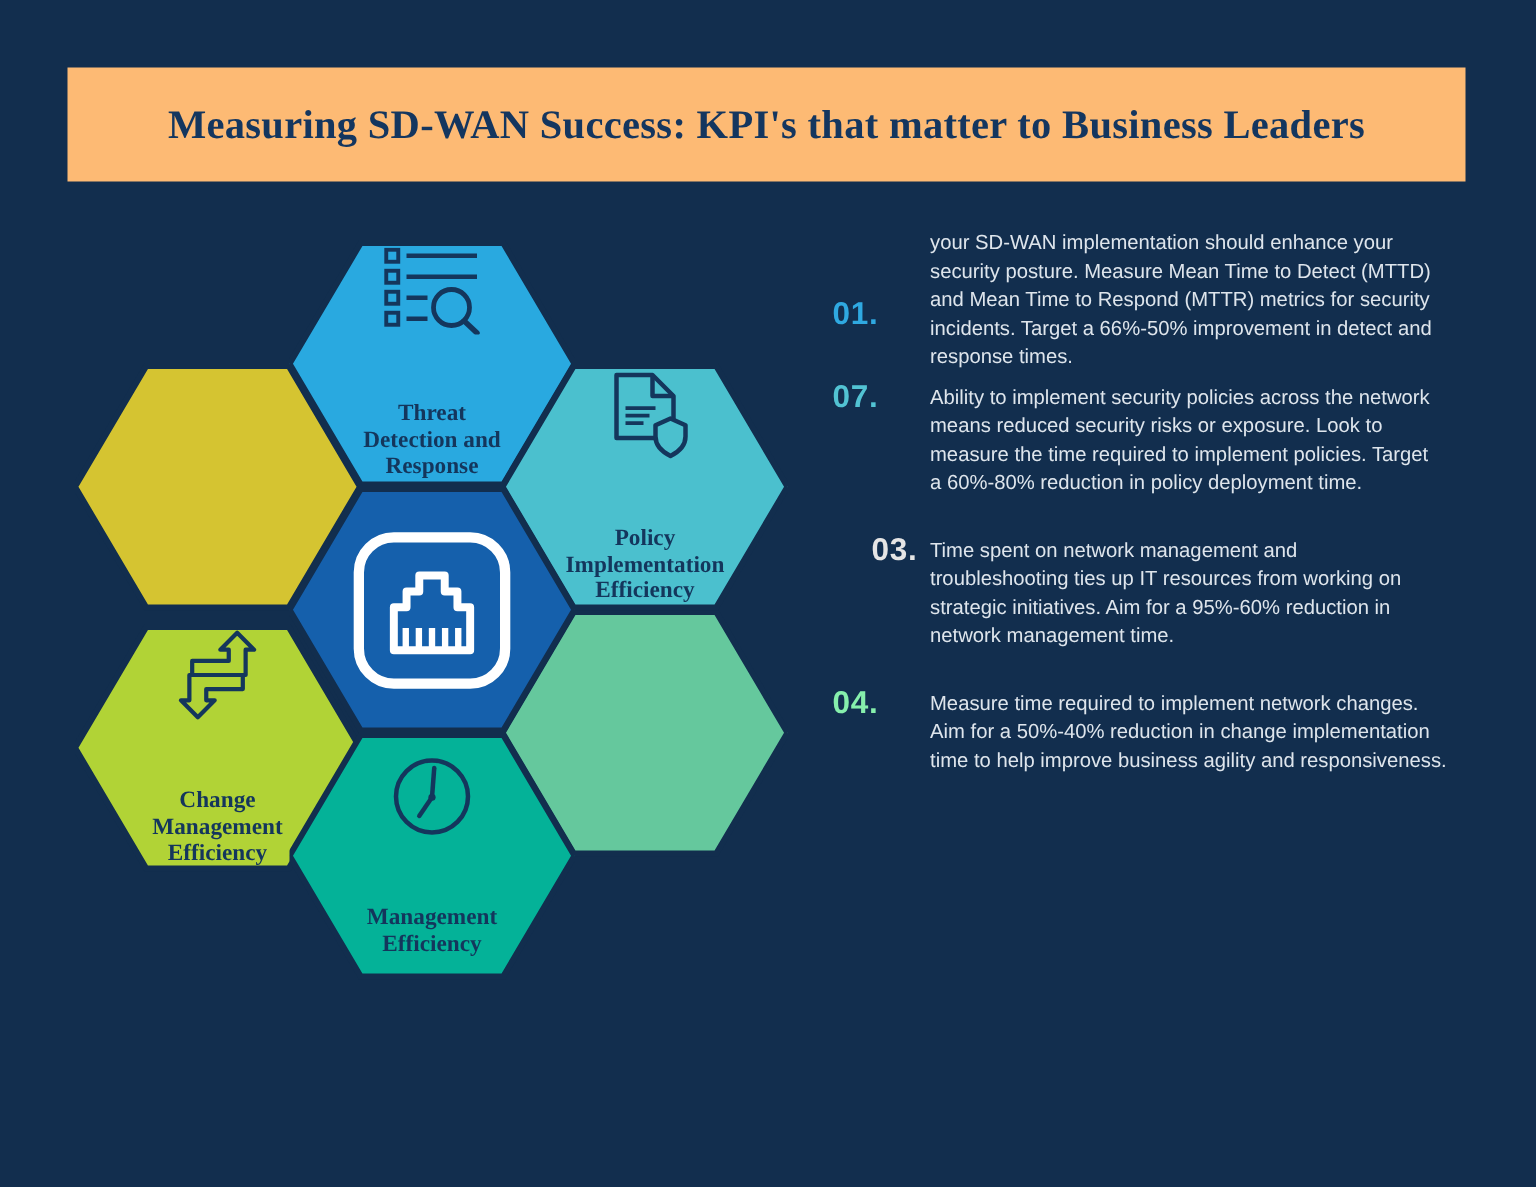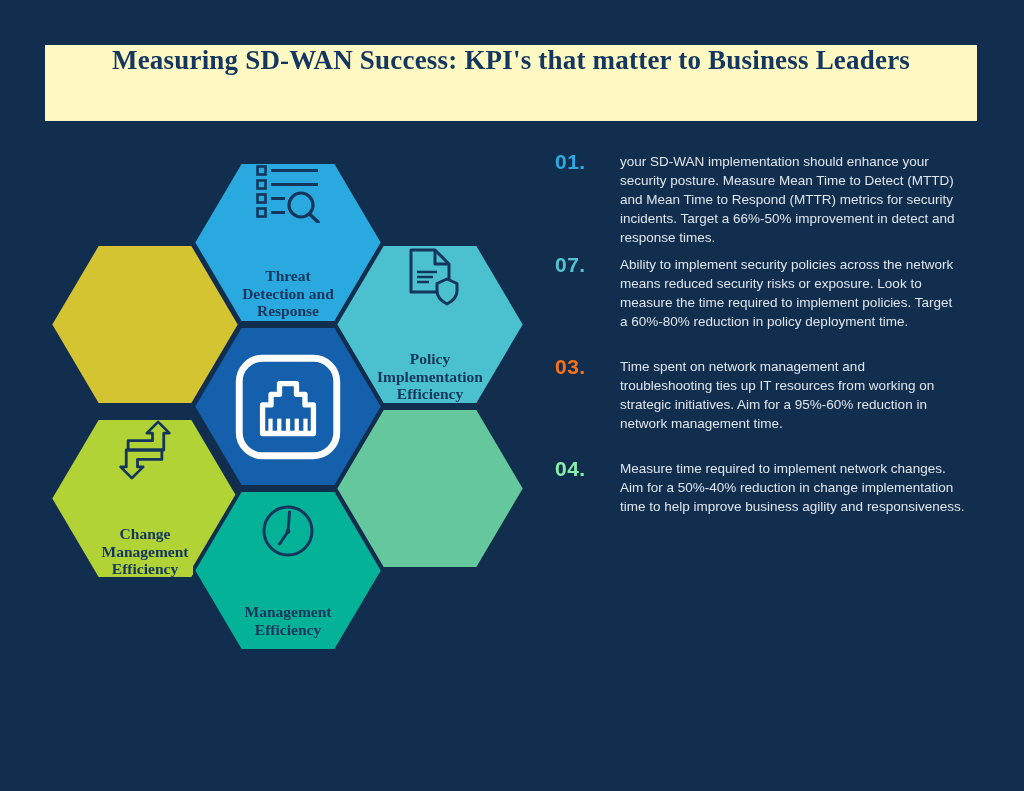--- a/index.html
+++ b/index.html
@@ -6,21 +6,21 @@
   body{
     width:1024px;height:791px;position:relative;overflow:hidden;
     background:#122E4E;
     font-family:"Liberation Sans", sans-serif;
   }
   .stage{position:absolute;inset:0;width:1024px;height:791px;}
 
   
   .banner{
     position:absolute;left:45px;top:45px;width:932px;height:76px;
-    background:#fef9c3;display:flex;justify-content:center;
+    background:#fdba74;display:flex;align-items:center;justify-content:center;
   }
   .banner h1{
     margin:0;font-family:"Liberation Serif","DejaVu Serif",serif;
     font-weight:bold;font-size:27px;letter-spacing:0.2px;color:#14365F;
   }
 
   
   .hex{position:absolute;width:190px;height:165px;}
   .hex svg.hex-bg{position:absolute;left:0;top:0;width:190px;height:165px;}
   .hex-content{
@@ -150,38 +150,38 @@
         <path d="M28,28.5 L29.5,9" stroke-width="3" stroke-linecap="round"></path>
         <path d="M28,28.5 L19.5,41" stroke-width="3" stroke-linecap="round"></path>
         <circle cx="28" cy="28.5" r="2.4" fill="#14365C" stroke="none"></circle>
       </svg>
       <div class="hex-label">Management
 Efficiency</div>
     </div>
   </div>
 
   <div class="kpi-item" style="top:150px;">
-    <div class="kpi-number" style="color: rgb(47, 169, 225);">01.</div>
+    <div class="kpi-number" style="color: rgb(47, 169, 225); margin-top: 48px;">01.</div>
     <div class="kpi-text">your SD-WAN implementation should enhance your
 security posture. Measure Mean Time to Detect (MTTD)
 and Mean Time to Respond (MTTR) metrics for security
 incidents. Target a 66%-50% improvement in detect and
 response times.</div>
   </div>
 
   <div class="kpi-item" style="top:253px;">
     <div class="kpi-number" style="color: rgb(82, 195, 211);">07.</div>
     <div class="kpi-text">Ability to implement security policies across the network
 means reduced security risks or exposure. Look to
 measure the time required to implement policies. Target
 a 60%-80% reduction in policy deployment time.</div>
   </div>
 
   <div class="kpi-item" style="top:355px;">
-    <div class="kpi-number" style="color: #f97316;">03.</div>
+    <div class="kpi-number" style="color: #e5e5e5; margin-left: 26px;">03.</div>
     <div class="kpi-text">Time spent on network management and
 troubleshooting ties up IT resources from working on
 strategic initiatives.  Aim for a 95%-60% reduction in
 network management time.</div>
   </div>
 
   <div class="kpi-item" style="top:457px;">
     <div class="kpi-number" style="color: #86efac;">04.</div>
     <div class="kpi-text">Measure time required to implement network changes.
 Aim for a 50%-40% reduction in change implementation

